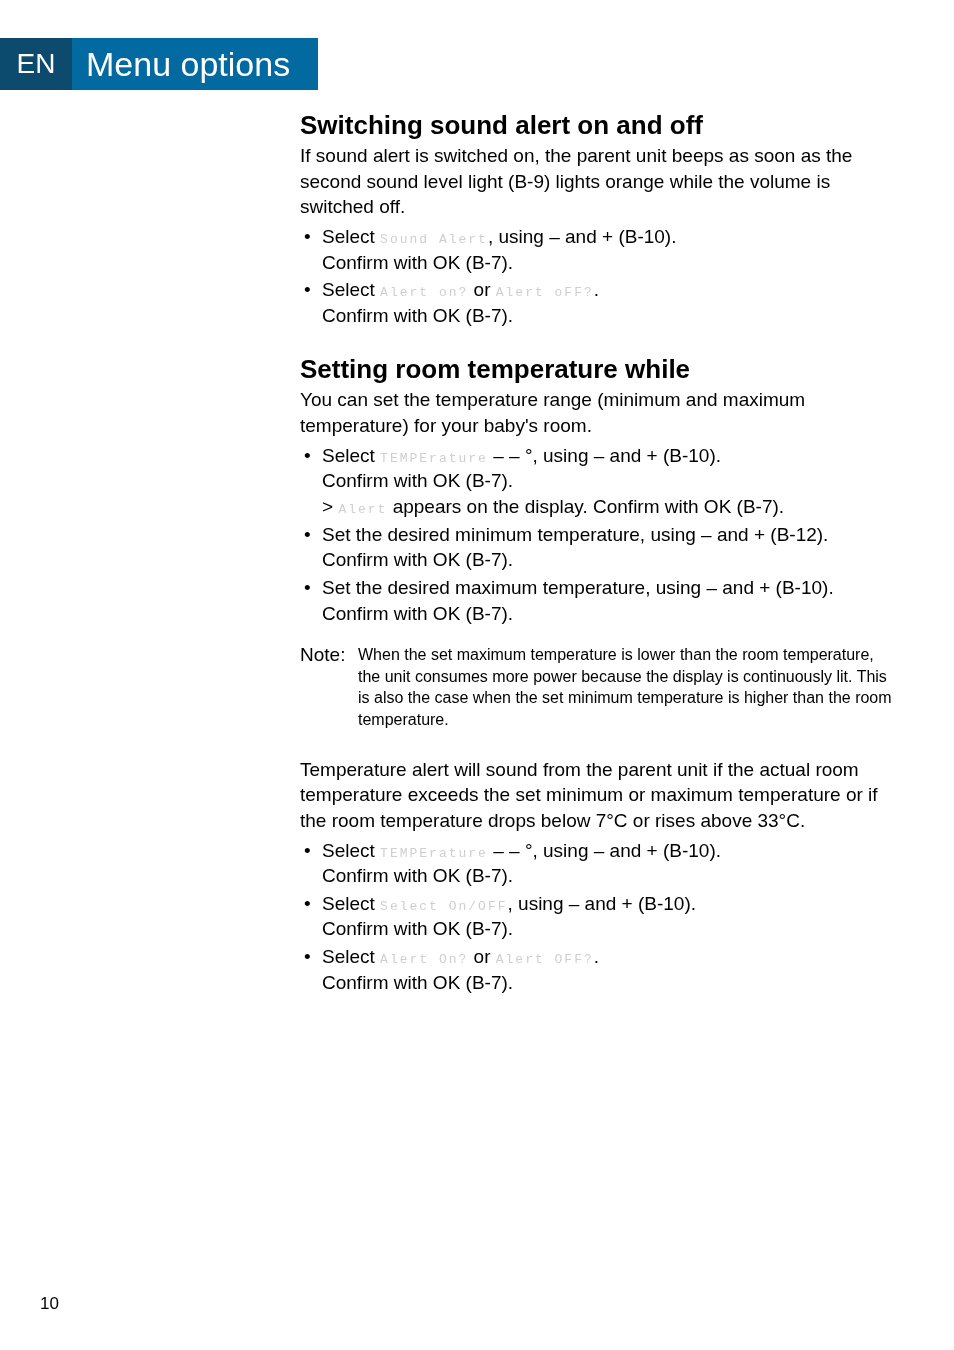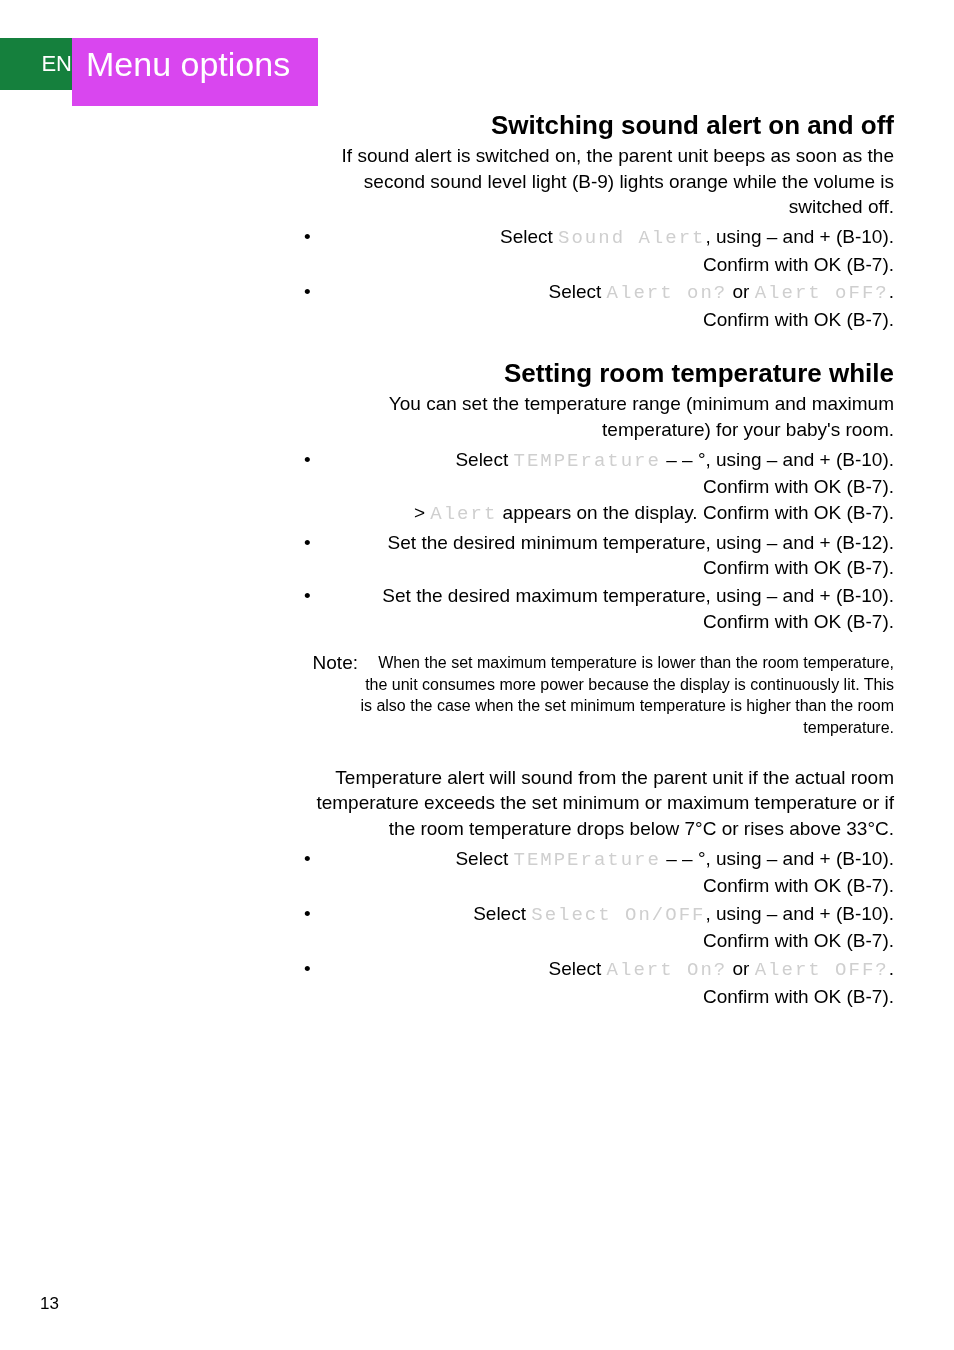--- a/index.html
+++ b/index.html
@@ -1,32 +1,32 @@
 <!DOCTYPE html>
 <html><head>
   <meta charset="utf-8">
   <style>
     * { margin: 0; padding: 0; box-sizing: border-box; }
     html, body { width: 954px; height: 1350px; background: #fff; font-family: "Gill Sans", "Gill Sans MT", "Segoe UI", Arial, sans-serif; color: #000; }
     .page { position: relative; width: 954px; height: 1350px; }
     .header-bar { position: absolute; top: 38px; left: 0; height: 52px; }
-    .lang-tab { display: inline-block; width: 72px; height: 52px; background: #15803d; color: #fff; font-size: 22px; text-align: right; line-height: 52px; vertical-align: top; }
-    .title-tab { display: inline-block; height: 68px; background: #d946ef; color: #fff; font-size: 34px; padding: 0 28px 0 14px; line-height: 52px; vertical-align: top; font-weight: 400; }
+    .lang-tab { display: inline-block; width: 72px; height: 52px; background: #0c4a6e; color: #fff; font-size: 28px; text-align: center; line-height: 52px; vertical-align: top; }
+    .title-tab { display: inline-block; height: 52px; background: #0369a1; color: #fff; font-size: 34px; padding: 0 28px 0 14px; line-height: 52px; vertical-align: top; font-weight: 400; }
     .content { position: absolute; top: 104px; left: 300px; width: 594px; }
     .h2 { font-size: 26px; font-weight: 700; margin-top: 6px; margin-bottom: 2px; }
     .p, .li { font-size: 19px; line-height: 1.35; }
     .ul { list-style: none; margin-top: 4px; }
     .li { position: relative; padding-left: 22px; margin-top: 2px; }
     .li::before { content: "•"; position: absolute; left: 4px; top: 0; }
     .li .sub { display: block; padding-left: 0; }
-    .seg { font-family: "Courier New", monospace; font-size: 19px; letter-spacing: 2px; color: #cfcfcf; font-weight: 400; }
+    .seg { font-family: "Courier New", monospace; font-size: 13px; letter-spacing: 2px; color: #cfcfcf; font-weight: 400; }
     .note-block { margin-top: 18px; }
     .note-block .note-label { float: left; width: 58px; font-size: 19px; }
     .note-block .note-body { margin-left: 58px; font-size: 16px; line-height: 1.35; }
-    .section { margin-bottom: 26px; text-align: right; }
+    .section { margin-bottom: 26px; }
     .pagenum { position: absolute; left: 40px; bottom: 36px; font-size: 17px; }
     .clear { clear: both; }
   </style>
 </head>
 <body>
 
 <div class="page">
   <div class="header-bar">
     <span class="lang-tab">EN</span><span class="title-tab">Menu options</span>
   </div>
@@ -86,14 +86,14 @@
         </li>
         <li class="li">
           <span>Select </span><span class="seg">Alert On?</span><span> or </span><span class="seg">Alert OFF?</span><span>.</span>
           <span class="sub">Confirm with OK (B-7).</span>
         </li>
       </ul>
     </div>
 
   </div>
 
-  <div class="pagenum">13</div>
+  <div class="pagenum">10</div>
 </div>
 
 </body></html>

